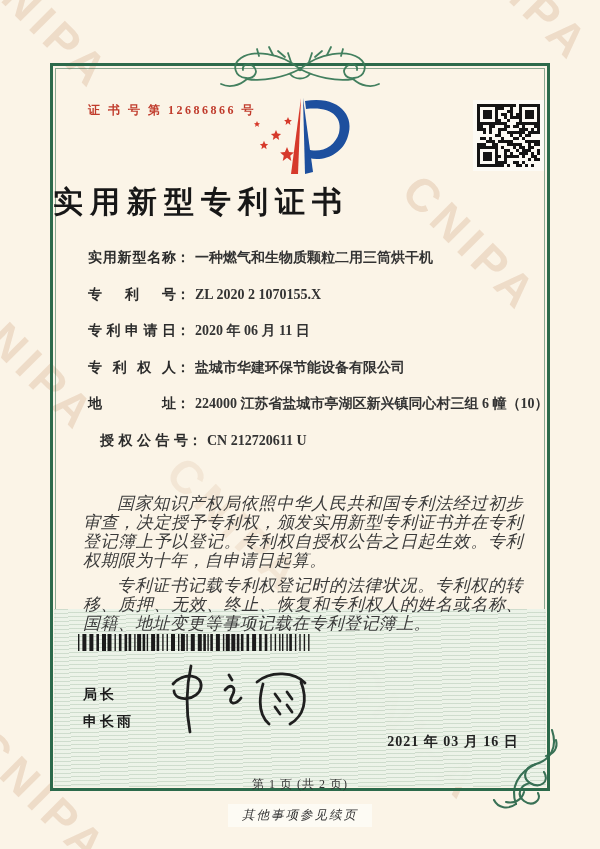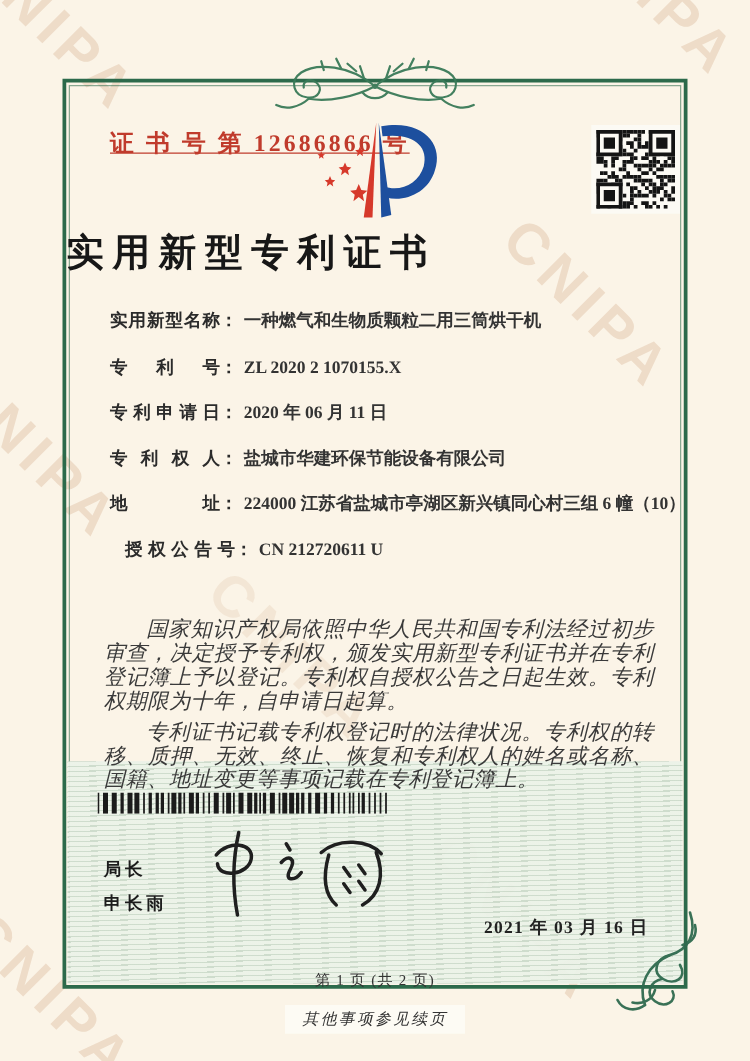--- a/index.html
+++ b/index.html
@@ -18,42 +18,42 @@
   .wm7{left:-44px;top:770px;}
   
   .frame{position:absolute;left:50px;top:63px;width:494px;height:722px;
          border:3px solid #2c6a4b;z-index:1;}
   .frame::before{content:"";position:absolute;inset:2px;border:1px solid rgba(44,106,75,.55);pointer-events:none;}
   .guilloche{position:absolute;left:1px;right:1px;bottom:1px;height:178px;
      background-color:rgba(232,240,229,.92);
      background-image:repeating-linear-gradient(178deg,rgba(96,138,108,.20) 0 1px,rgba(240,246,238,.35) 1px 4px);}
   .inner{position:absolute;inset:0;}
   
-  .cert-no{position:absolute;left:35px;top:36px;color:#c03b2c;font-size:19px;
-           font-weight:bold;letter-spacing:2.5px;text-decoration:underline;}
+  .cert-no{position:absolute;left:35px;top:36px;color:#c03b2c;font-size:12px;
+           font-weight:bold;letter-spacing:2.5px;}
   .logo{position:absolute;left:192px;top:28px;}
   .qr-box{position:absolute;left:420px;top:34px;background:#fcfaf4;padding:4px;line-height:0;}
   .title{position:absolute;left:0;right:0;top:116px;text-align:left;font-size:30px;
          font-weight:bold;letter-spacing:7px;color:#171717;}
   
   .fields{position:absolute;left:35px;right:22px;top:183px;font-size:14px;font-weight:bold;}
   .frow{height:36.5px;line-height:18px;white-space:nowrap;}
   .flabel{display:inline-block;width:88px;text-align:justify;text-align-last:justify;vertical-align:top;}
   .fcolon{display:inline-block;vertical-align:top;}
   .fvalue{display:inline-block;padding-left:5px;vertical-align:top;color:#333;}
   .frow.dual{display:flex;}
   .pair2{margin-left:12px;}
   
   .body-text{position:absolute;left:30px;right:24px;top:428px;font-size:17px;line-height:19px;
              font-style:italic;letter-spacing:.4px;text-align:justify;color:#3a3a3a;}
   .body-text p{margin:0;text-indent:2em;}
   .body-text p + p{margin-top:6px;}
   
   .barcode{position:absolute;left:25px;top:568px;line-height:0;}
-  .signer{position:absolute;left:30px;top:616px;font-family:Liberation Sans, sans-serif;
+  .signer{position:absolute;left:30px;top:616px;font-family:Liberation Mono, monospace;
           font-weight:bold;font-size:14px;letter-spacing:3px;line-height:27px;color:#1c1c1c;}
   .signature{position:absolute;left:100px;top:592px;}
   .issue-date{position:absolute;left:300px;top:667px;width:200px;text-align:center;
               font-size:14px;font-weight:bold;letter-spacing:1px;color:#222;}
   .page-info{position:absolute;left:0;right:0;top:710px;text-align:center;font-size:12px;
              letter-spacing:1px;color:#333;}
   .footer-note{position:absolute;left:50%;top:804px;transform:translateX(-50%);
                background:#fdfbf4;padding:3px 14px;font-size:12.5px;font-style:italic;
                letter-spacing:2px;color:#333;z-index:2;}
   .top-ornament{position:absolute;left:185px;top:44px;z-index:2;}

